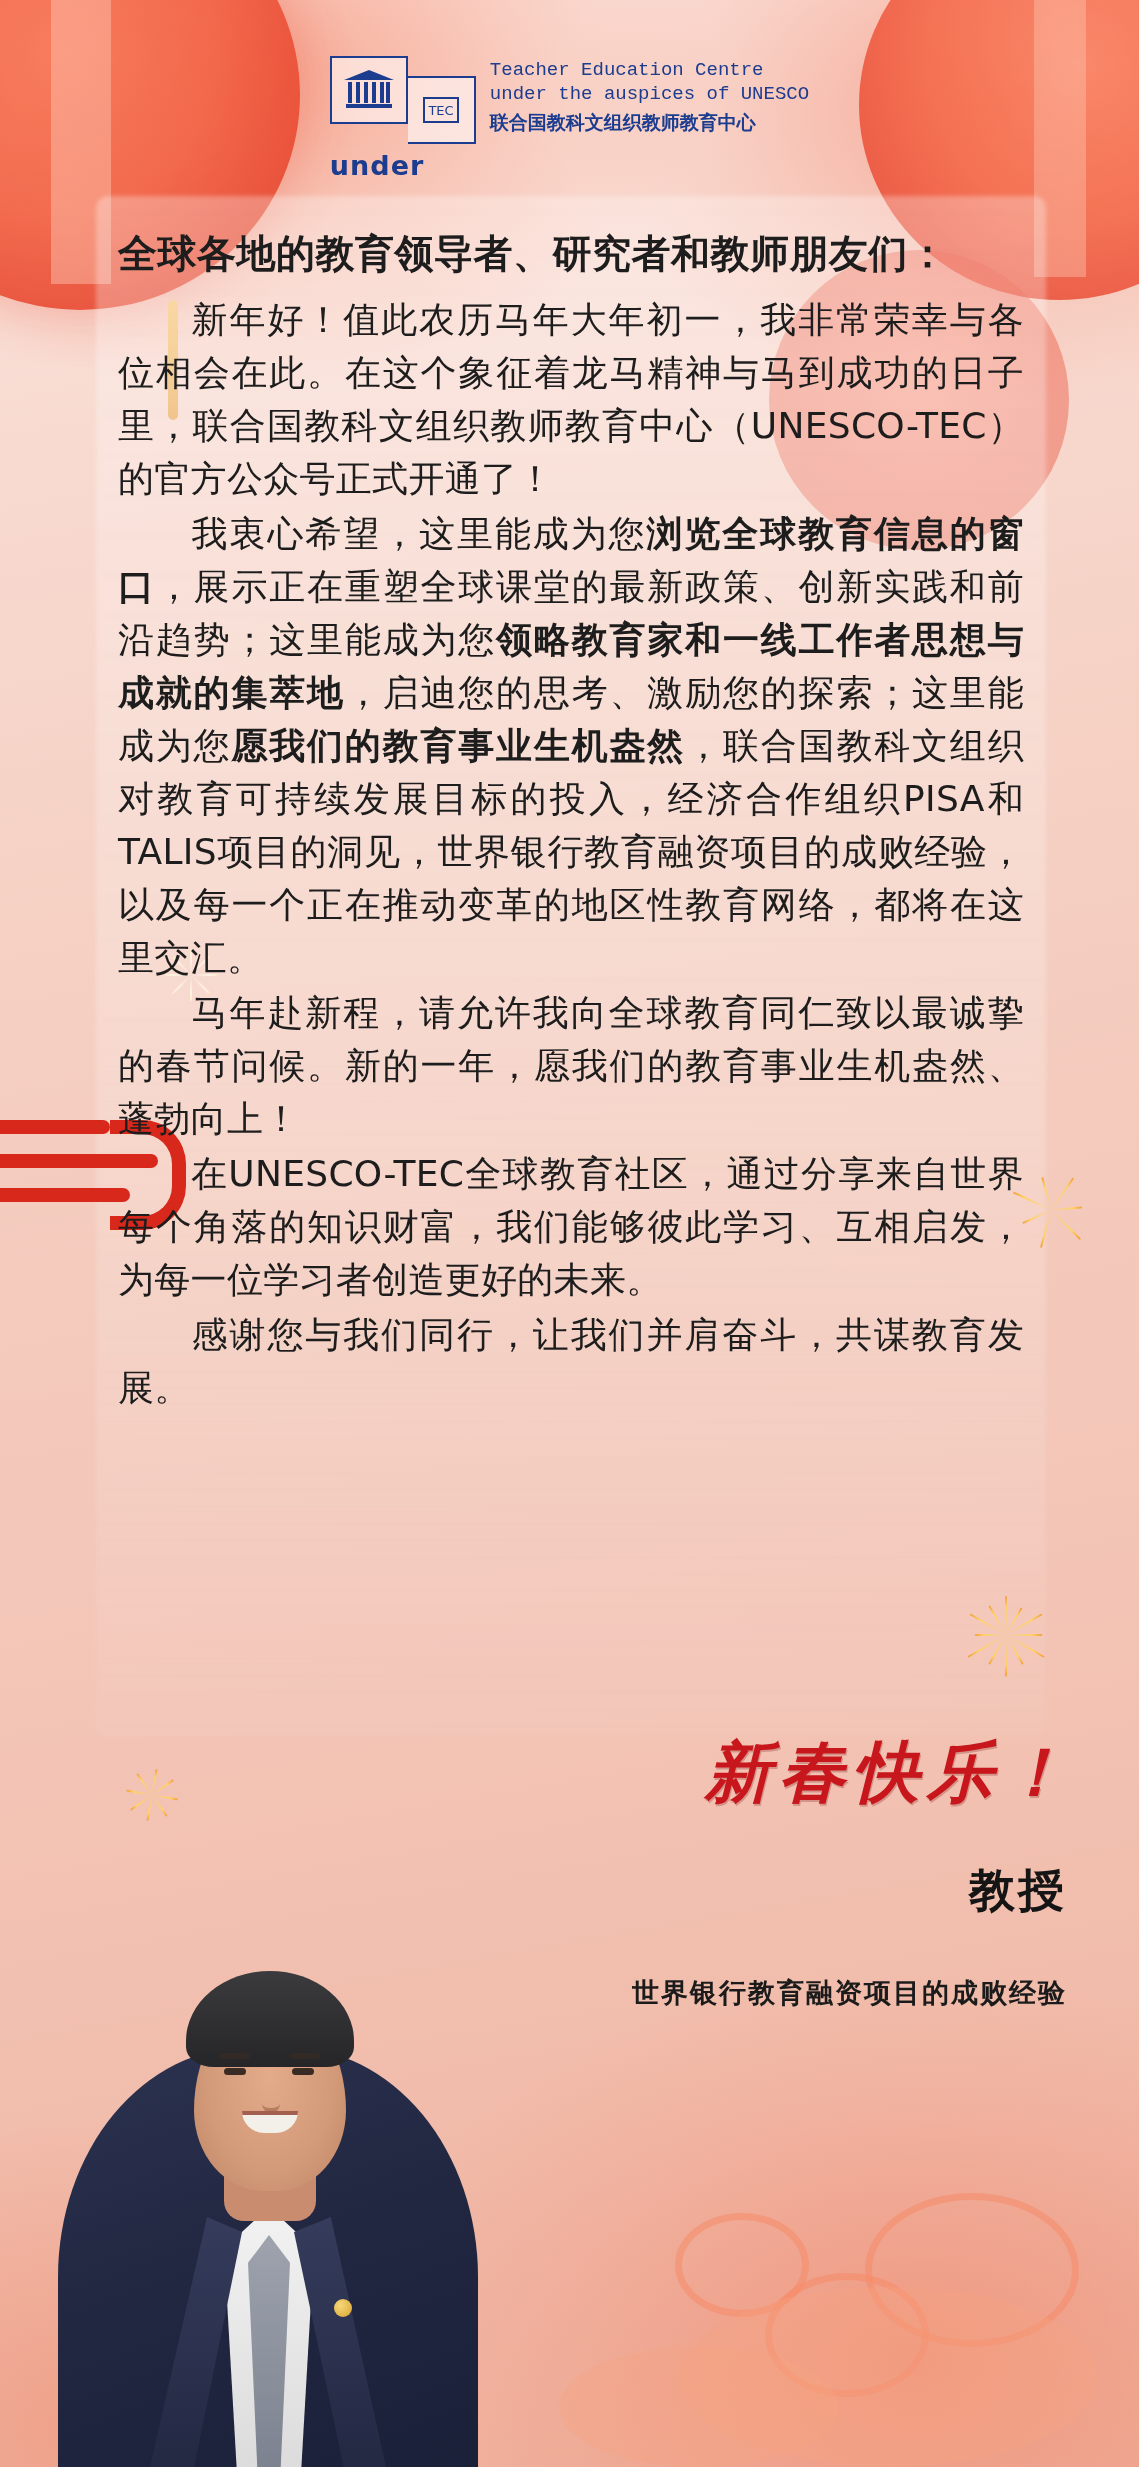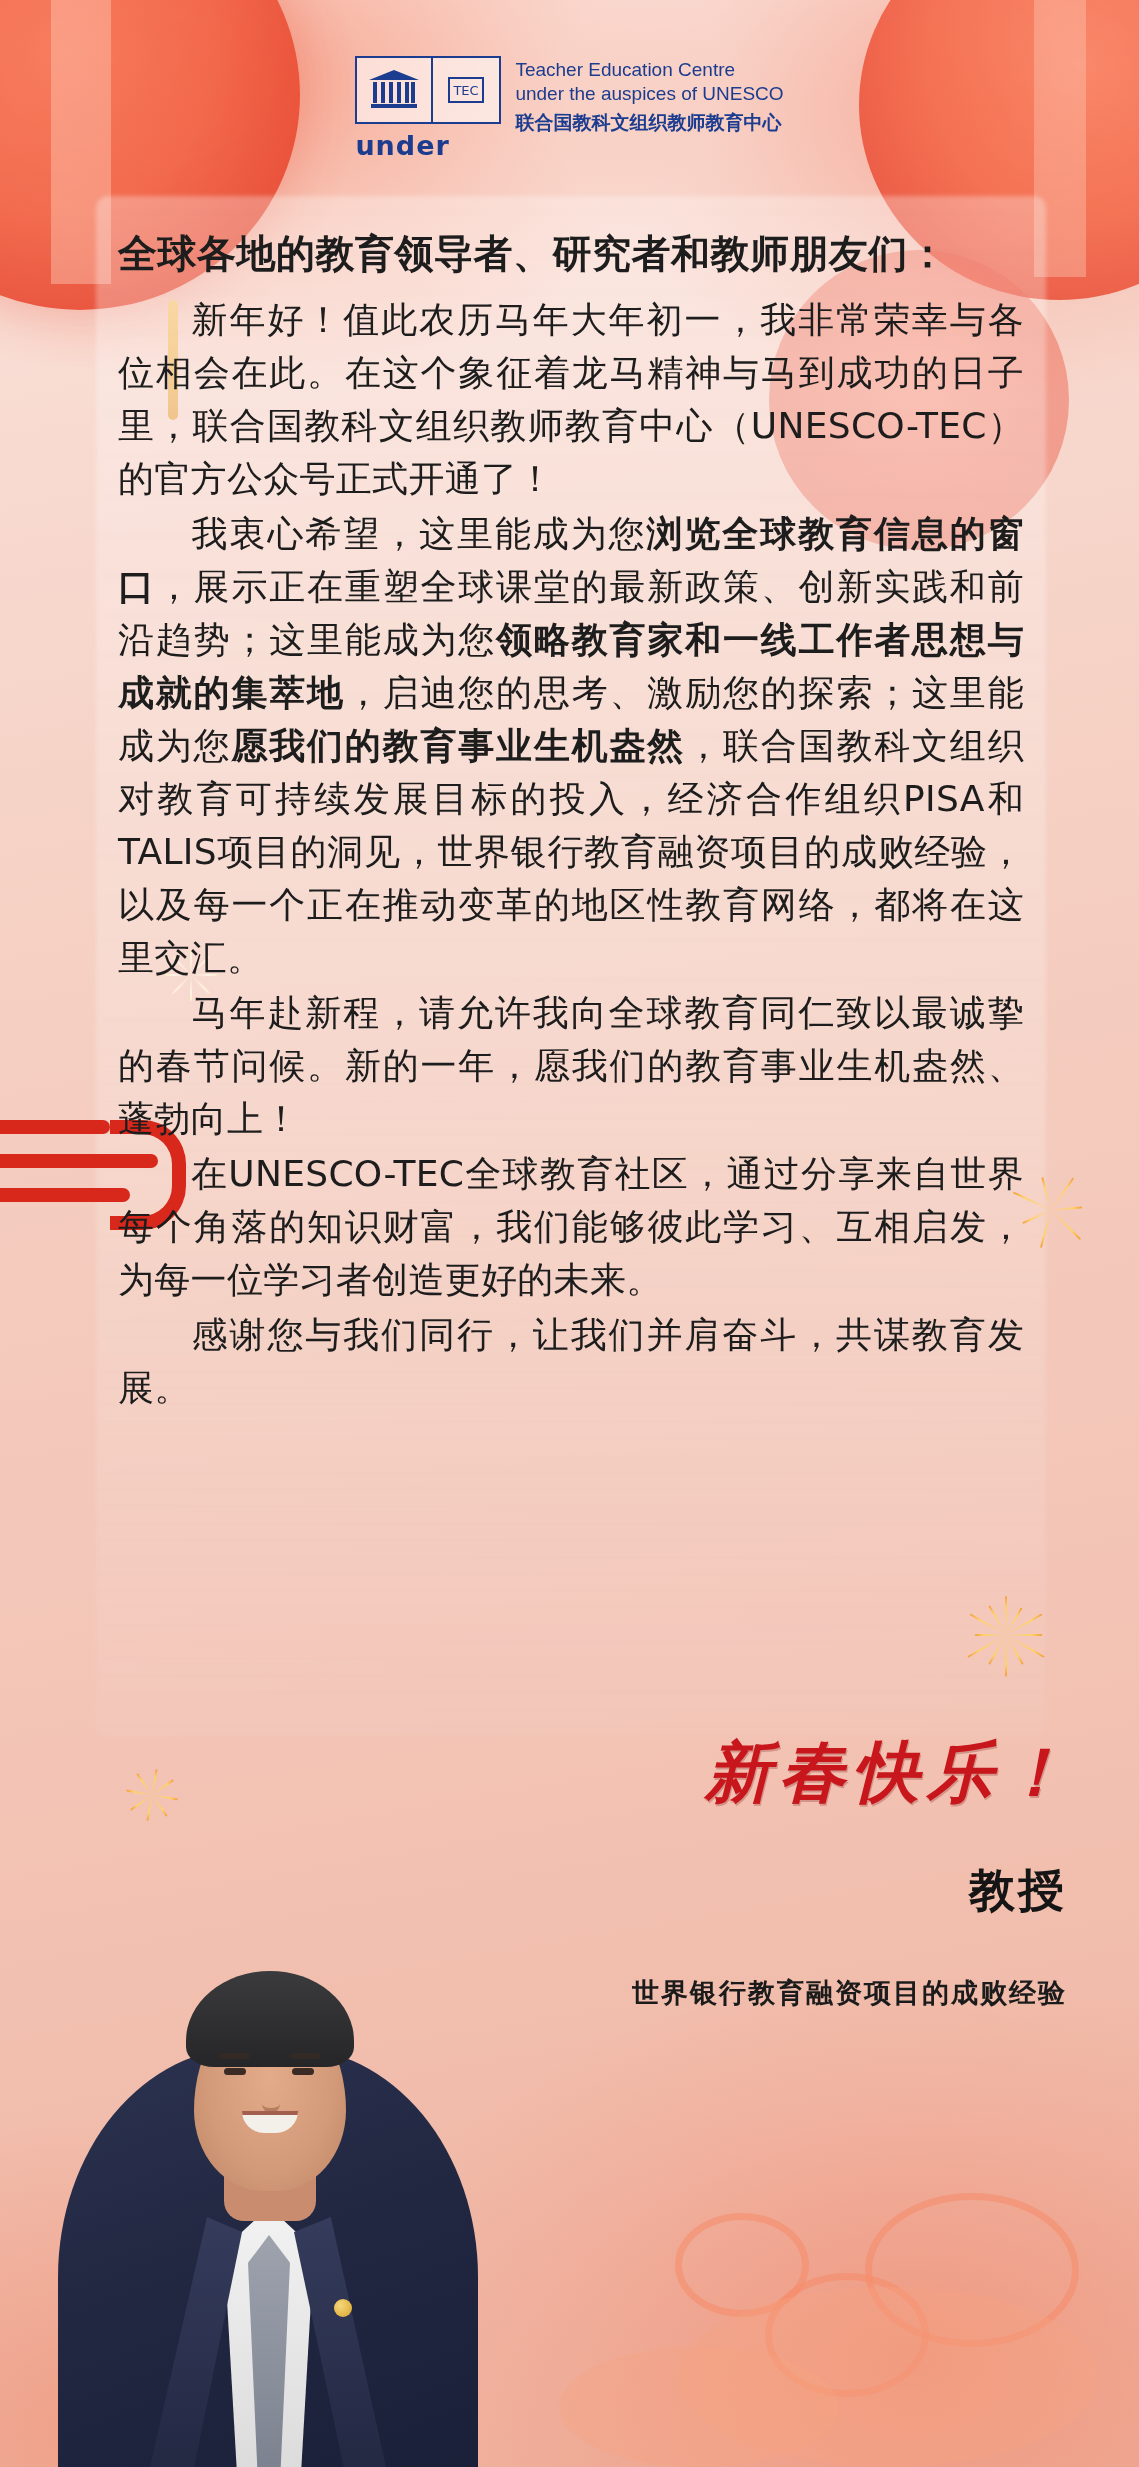--- a/index.html
+++ b/index.html
@@ -120,31 +120,31 @@
     position: absolute; left: 0; top: 56px; width: 1139px;
     display: flex; justify-content: center; align-items: flex-start;
   }
   .logo-wrap { display: flex; align-items: flex-start; gap: 14px; }
   .logo-marks { display: flex; align-items: stretch; gap: 0; }
   .logo-box {
     width: 74px; height: 64px; border: 2px solid #1b3c8f;
     display: flex; align-items: center; justify-content: center;
     background: rgba(255,255,255,0.55);
   }
-  .logo-box.second { border-left: 0; width: 66px; }
+  .logo-box.second { border-left: 0; width: 66px; margin-top: 20px; }
   .unesco-word {
     font-family: "DejaVu Sans", sans-serif; font-weight: bold;
     font-size: 27px; letter-spacing: 1px; color: #1b3c8f;
     margin-top: 6px;
   }
   .logo-left-col { display: flex; flex-direction: column; }
   .logo-text { margin-top: 2px; }
   .logo-text .en1, .logo-text .en2 {
     color: #1b3c8f; font-size: 19px; line-height: 24px;
-    font-family: Liberation Sans, sans-serif;
+    font-family: Liberation Mono, monospace;
   }
   .logo-text .cn {
     color: #1b3c8f; font-size: 19px; line-height: 26px; font-weight: bold;
     margin-top: 3px;
   }
 
   
   .letter {
     position: absolute; left: 118px; top: 228px; width: 906px;
     color: #1d1d1d;

